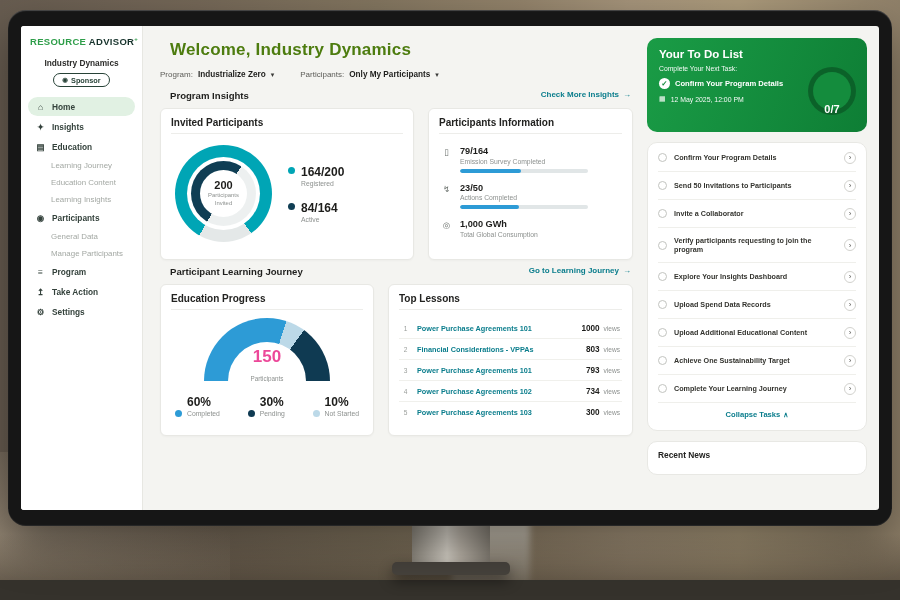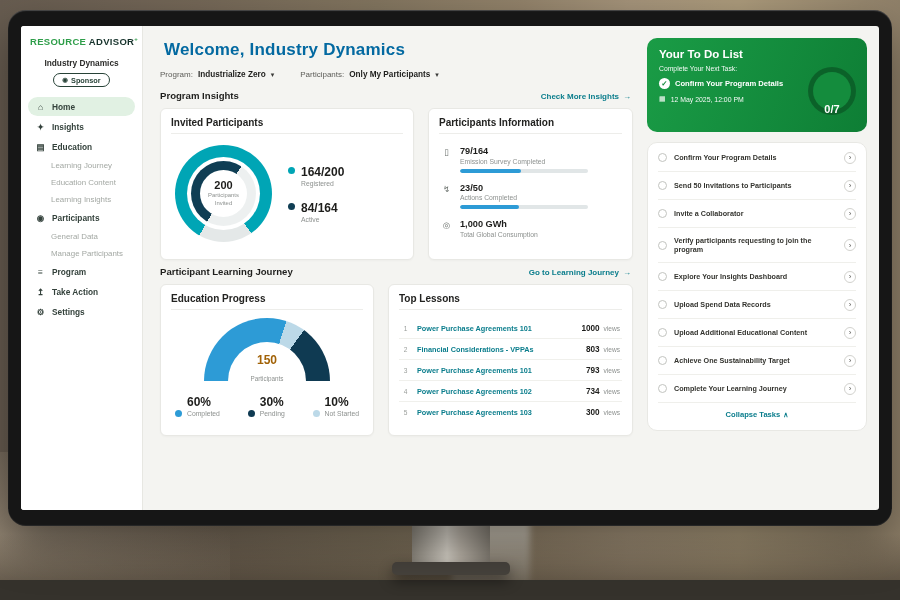--- a/index.html
+++ b/index.html
@@ -39,26 +39,26 @@
       border:1px solid #274237;border-radius:9px;padding:1.5px 8px;font-size:7.3px;font-weight:bold;color:#274237}
   .badge-ic{font-size:6.5px;line-height:1}
   .nav-item{display:flex;align-items:center;gap:6px;padding:4.5px 7px;margin:1px 0;border-radius:11px;
       font-size:8.3px;font-weight:bold;color:#33413b;cursor:pointer;white-space:nowrap}
   .nav-item.active{background:#e1f1e3}
   .nav-item.sub{padding:3.5px 7px 3.5px 23px;color:#a3a8a3;font-weight:normal;font-size:7.9px}
   .nav-icon{display:inline-block;width:11px;text-align:center;font-size:8.5px;color:#33413b}
 
   
   .main{flex:1;padding:12px 14px 0 17px;overflow:hidden;min-width:0}
-  .welcome{font-size:17px;font-weight:bold;color:#0369a1;letter-spacing:.2px;margin:2px 4px 10px}
+  .welcome{font-size:17px;font-weight:bold;color:#4d7c0f;letter-spacing:.2px;margin:2px 10px 10px}
   .filters{display:flex;gap:26px;align-items:center;font-size:8px;color:#5c5c58;margin-bottom:11px}
   .filter{display:flex;align-items:center;gap:5px;cursor:pointer}
   .filter b{color:#1f1f1d;font-size:8.2px}
   .chev{font-size:7px;color:#3a3a38}
-  .section-head{display:flex;justify-content:space-between;align-items:flex-end;margin:6px 2px 7px 0}
+  .section-head{display:flex;justify-content:space-between;align-items:flex-start;margin:6px 2px 7px 10px}
   .section-title{font-size:9.6px;font-weight:bold;color:#1f1f1d}
   .section-link{font-size:8px;font-weight:bold;color:#0a7d8c;cursor:pointer;display:flex;gap:4px;align-items:center}
   .cards{display:flex;gap:14px}
   .card{background:#fff;border:1px solid #e8e8e4;border-radius:6px;padding:8px 10px;box-shadow:0 1px 2px rgba(0,0,0,.03)}
   .card-title{font-size:10px;font-weight:bold;color:#222220;padding-bottom:5px;border-bottom:1px solid #ededea;margin-bottom:8px}
   .card-invited{width:254px;height:152px}
   .card-info{flex:1;height:152px}
   .card-edu{width:214px;height:152px}
   .card-lessons{flex:1;height:152px}
 
@@ -84,21 +84,21 @@
   .info-value{font-size:9.2px;font-weight:bold;color:#1d1d1b}
   .info-label{font-size:6.8px;color:#8d918f;margin-top:1.5px}
   .pbar{width:128px;height:4px;border-radius:2px;background:#e1e6e7;margin-top:4px;overflow:hidden}
   .pfill{height:100%;border-radius:2px}
 
   
   .gauge{position:relative;width:126px;height:64px;margin:6px auto 0;overflow:hidden}
   .gauge-arc{position:absolute;left:0;top:0;width:126px;height:126px;border-radius:50%}
   .gauge-hole{position:absolute;left:24px;top:24px;width:78px;height:78px;border-radius:50%;background:#fff}
   .gauge-center{position:absolute;left:0;right:0;bottom:-3px;text-align:center}
-  .gauge-center b{display:block;font-size:12px;color:#a16207}
+  .gauge-center b{display:block;font-size:17px;color:#ec4899}
   .gauge-center span{font-size:6.3px;color:#8d918f}
   .gauge-legend{display:flex;justify-content:space-between;margin-top:13px;padding:0 4px}
   .gauge-legend-item{display:flex;gap:5px;align-items:flex-end}
 
   
   .lesson-row{display:flex;align-items:center;gap:7px;padding:5.5px 2px;border-bottom:1px solid #f0f0ec}
   .lesson-row:last-child{border-bottom:none}
   .lesson-num{width:9px;font-size:6.6px;color:#9a9e9b;text-align:center;flex:0 0 auto}
   .lesson-title{flex:1;font-size:7.3px;font-weight:bold;color:#0a7d8c;cursor:pointer;text-decoration:none;white-space:nowrap;overflow:hidden}
   .lesson-views{font-size:6.6px;color:#8d918f;white-space:nowrap}
@@ -435,16 +435,19 @@
               <span class="task-check"></span>
               <span class="task-label">Complete Your Learning Journey</span>
               <span class="task-go">›</span>
             </div>
           </div>
         <div class="collapse">
           <span>Collapse Tasks</span><span class="up">∧</span>
         </div>
       </section>
 
+      <section class="news-card">
+        <div class="news-title">Recent News</div>
+      </section>
     </aside>
 
   </div>
 </div>
 
 </body></html>

